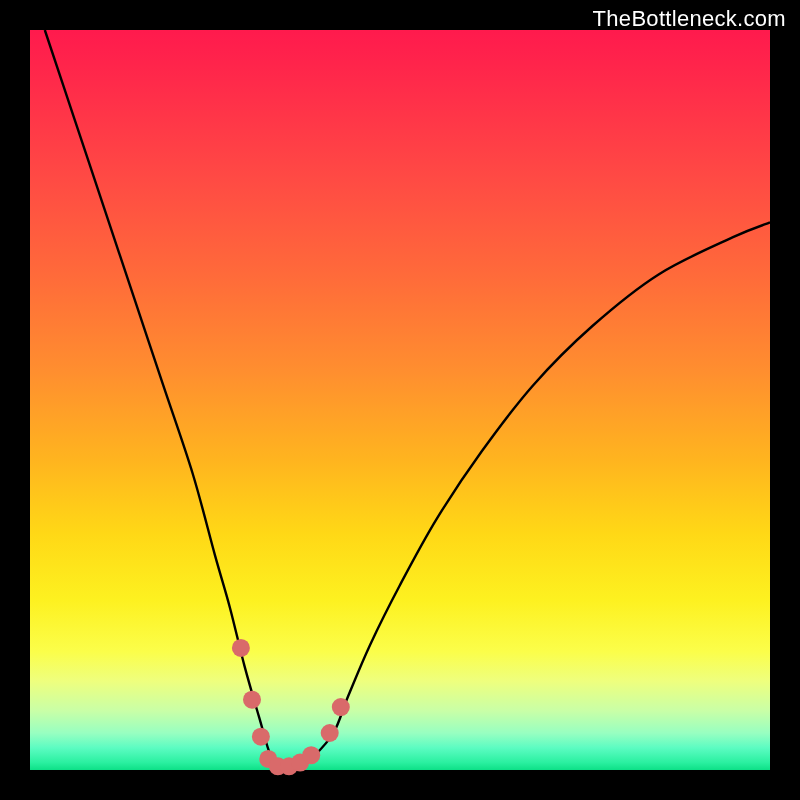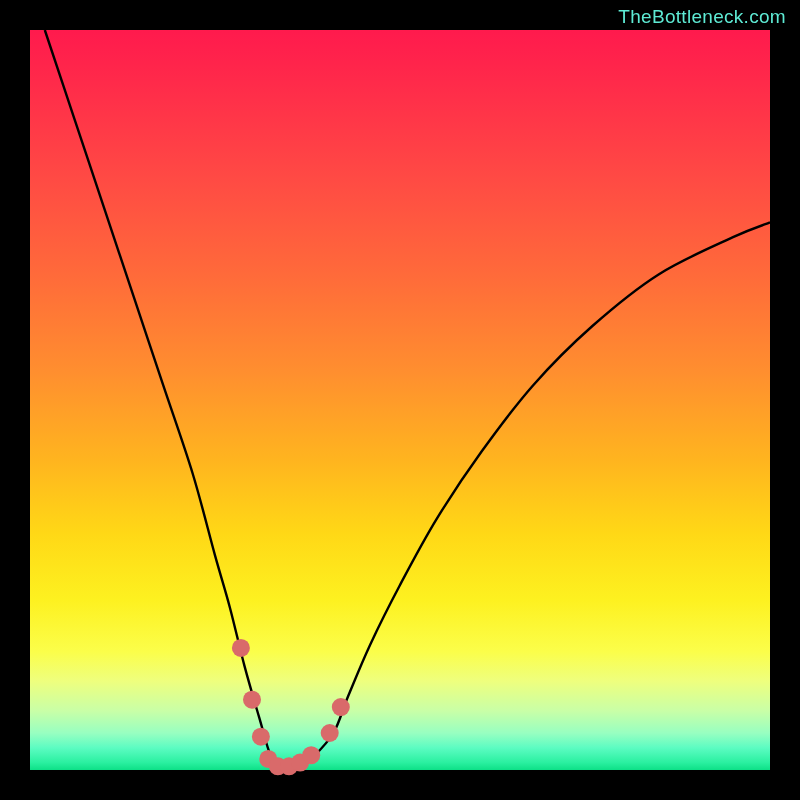--- a/index.html
+++ b/index.html
@@ -33,22 +33,22 @@
       #98ffc1 95%,
       #5cfcc2 97%,
       #2af0a0 99%,
       #0de087 100%
     );
   }
   .watermark {
     position: absolute;
     top: 6px;
     right: 14px;
-    color: #5eead4;
-    font-size: 19px;
+    color: #ffffff;
+    font-size: 22px;
     font-weight: 400;
     letter-spacing: 0.3px;
     font-family: Arial, sans-serif;
     margin-left: 32px;
   }
   svg.curve {
     position: absolute;
     left: 30px;
     top: 30px;
     width: 740px;

